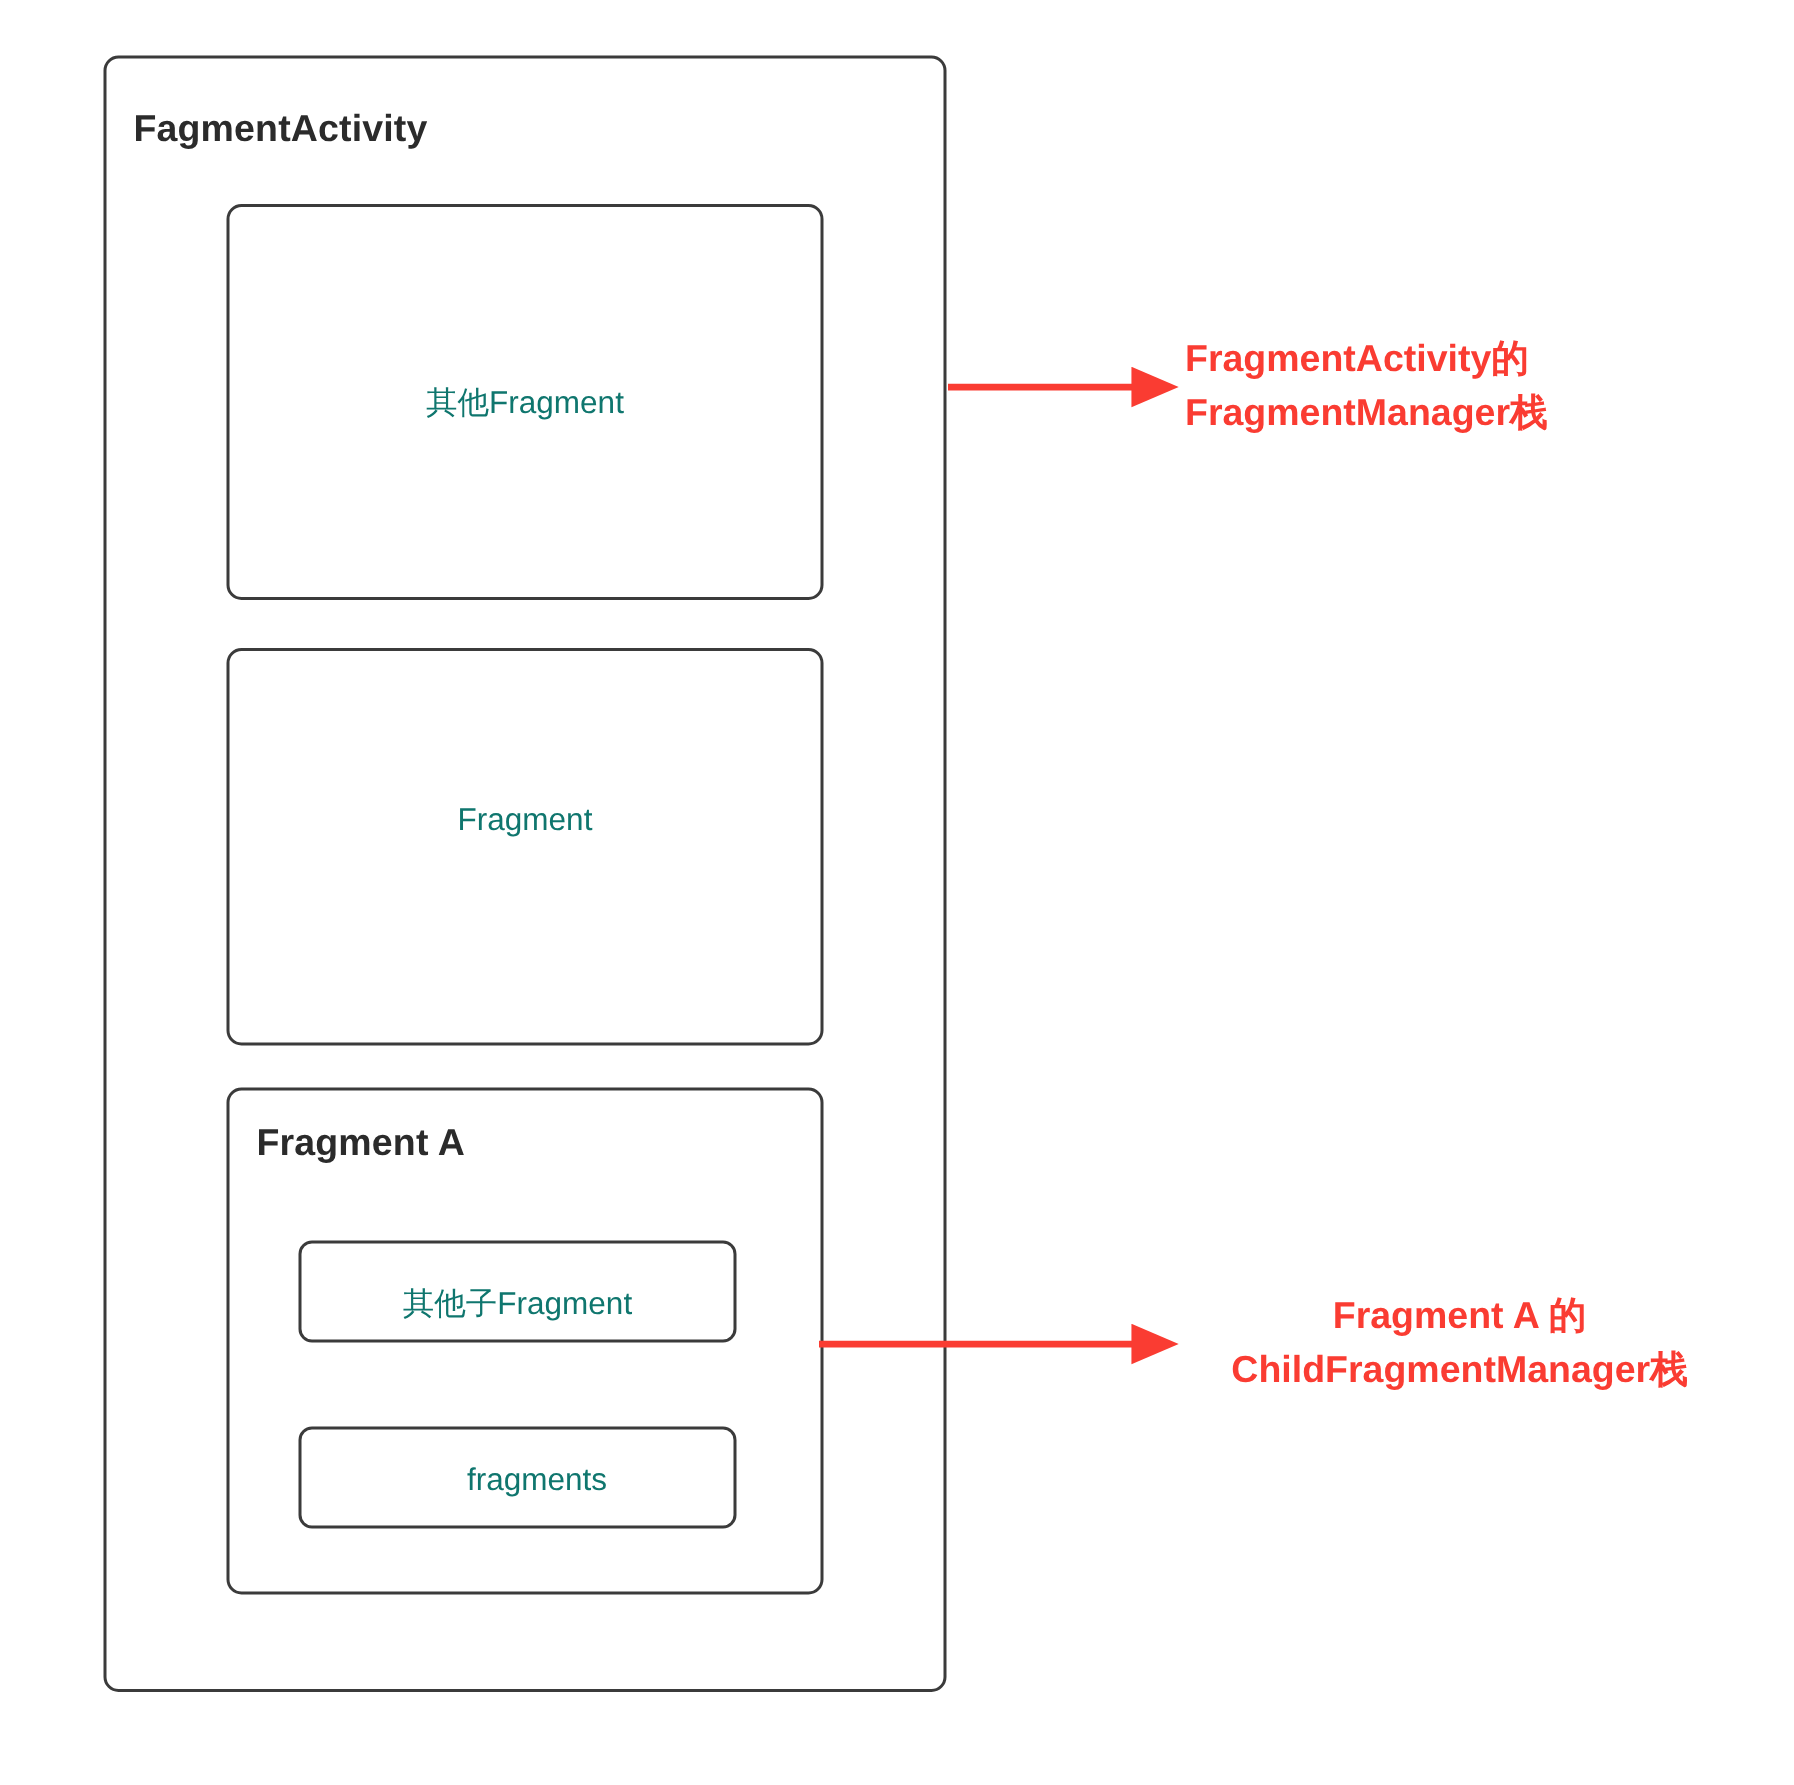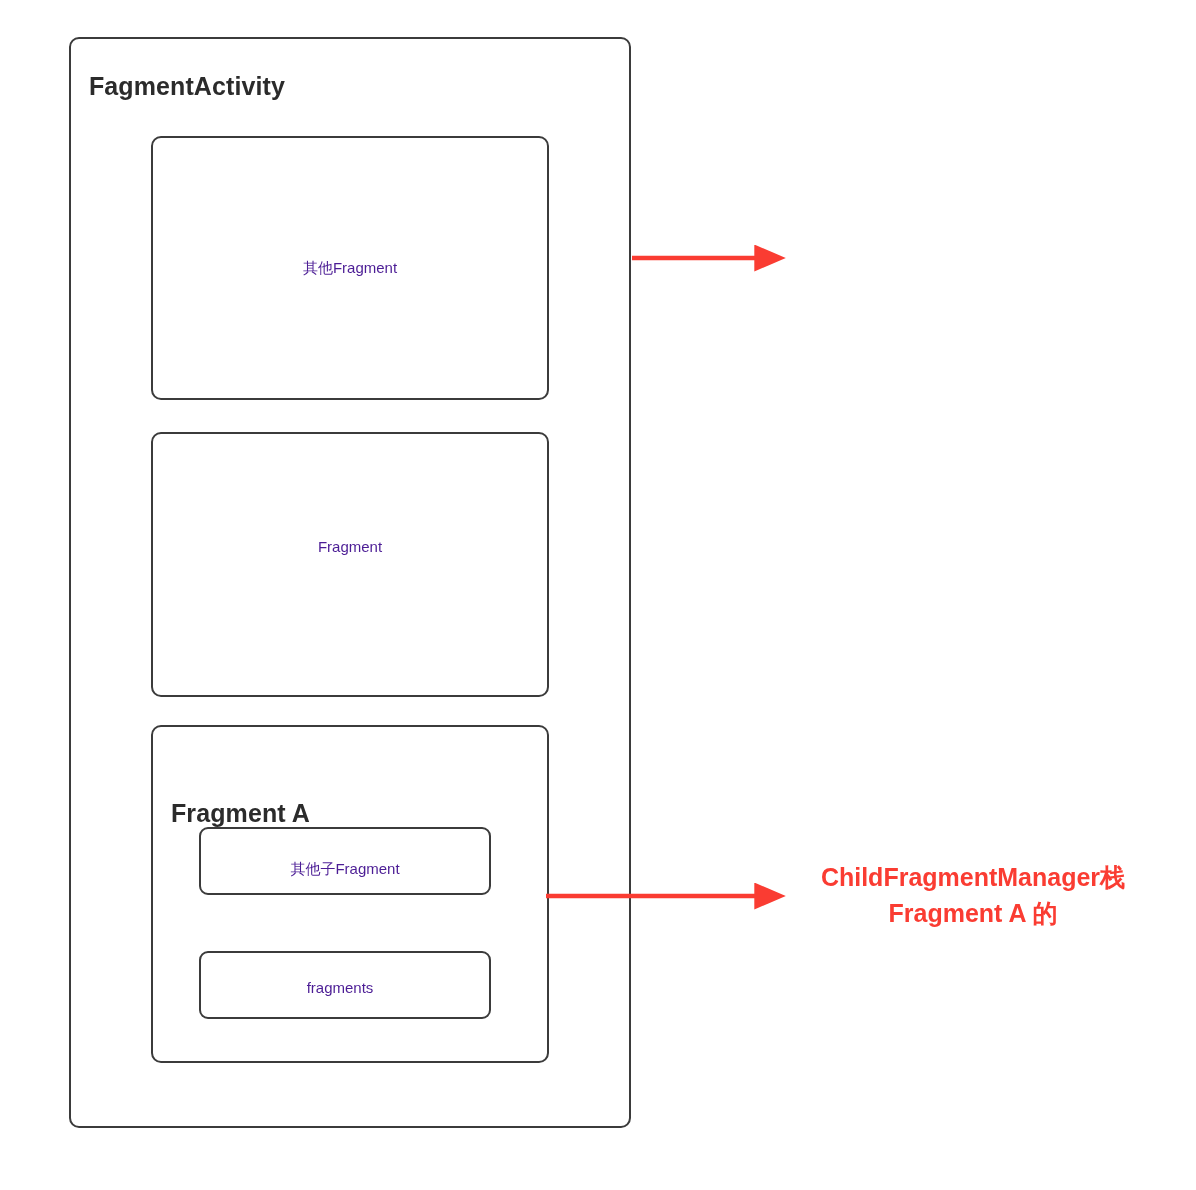--- a/index.html
+++ b/index.html
@@ -84,30 +84,30 @@
     color: #2b2b2b;
     letter-spacing: 0.1px;
     white-space: nowrap;
   }
   #activity-title {
     left: 89px;
     top: 72px;
   }
   #fragment-a-title {
     left: 171px;
-    top: 799px;
+    top: 748px;
   }
 
   .centered-label {
     position: absolute;
     display: flex;
     align-items: center;
     justify-content: center;
-    font-size: 15px;
-    color: #4c1d95;
+    font-size: 21px;
+    color: #0f766e;
     white-space: nowrap;
     pointer-events: none;
   }
   #other-fragment-label {
     left: 151px;
     top: 136px;
     width: 398px;
     height: 264px;
   }
   #fragment-label {
@@ -116,21 +116,21 @@
     width: 398px;
     height: 229px;
   }
   #child-other-fragment-label {
     left: 199px;
     top: 827px;
     width: 292px;
     height: 84px;
   }
   #child-fragments-label {
-    left: 194px;
+    left: 212px;
     top: 951px;
     width: 292px;
     height: 72px;
   }
 
   
   .annotation-svg {
     position: absolute;
     left: 0;
     top: 0;
@@ -190,19 +190,23 @@
       <marker id="arrowhead" markerWidth="7" markerHeight="7" refX="0.6" refY="3" orient="auto" markerUnits="strokeWidth">
         <path d="M0,0 L7,3 L0,6 Z" fill="#fa3c32"></path>
       </marker>
     </defs>
 
     <line x1="632" y1="258" x2="757" y2="258" stroke="#fa3c32" stroke-width="4.5" marker-end="url(#arrowhead)"></line>
 
     <line x1="546" y1="896" x2="757" y2="896" stroke="#fa3c32" stroke-width="4.5" marker-end="url(#arrowhead)"></line>
   </svg>
 
+  <div class="annotation-text" id="annotation-1-text">
+    <span class="annotation-line">FragmentActivity的</span>
+    <span class="annotation-line">FragmentManager栈</span>
+  </div>
 
   <div class="annotation-text" id="annotation-2-text">
+    <span class="annotation-line">Fragment A 的</span>
     <span class="annotation-line">ChildFragmentManager栈</span>
-    <span class="annotation-line">Fragment A 的</span>
   </div>
 
 </div>
 
 </body></html>

